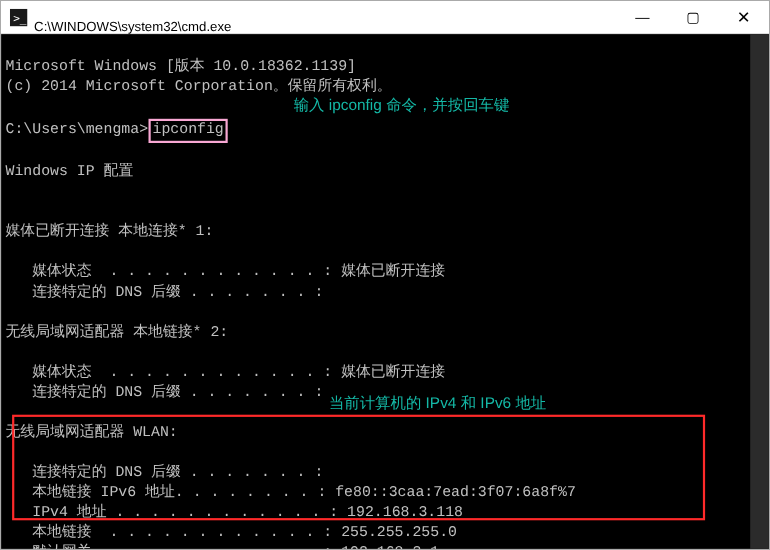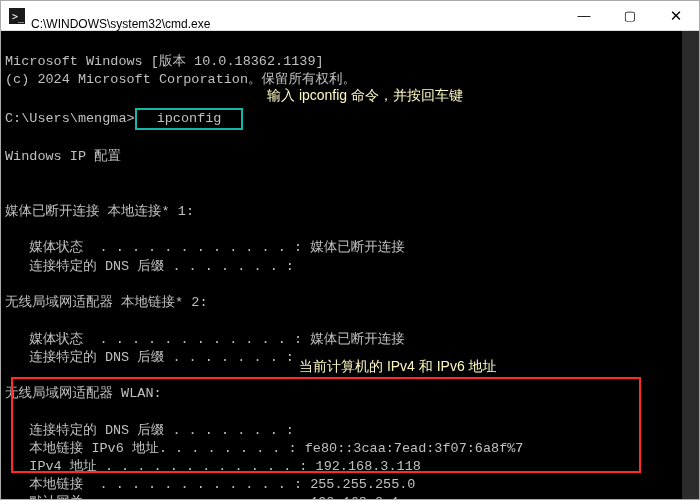--- a/index.html
+++ b/index.html
@@ -66,26 +66,26 @@
 .terminal .line { white-space: pre; }
 .scrollbar {
   position: absolute;
   right: 0;
   top: 0;
   width: 17px;
   height: 100%;
   background: #2b2b2b;
 }
 .anno-red {
-  color: #fef9c3;
+  color: #14b8a6;
 }
 .box-cmd {
-  border: 2px solid #14b8a6;
+  border: 2px solid #f9a8d4;
   display: inline-block;
-  padding: 0 20px;
+  padding: 0 2px;
 }
 .box-output {
   border: 2px solid #ff2a2a;
   position: absolute;
   left: 10px;
   top: 346px;
   width: 630px;
   height: 96px;
   pointer-events: none;
 }
@@ -119,21 +119,21 @@
     <span class="title">C:\WINDOWS\system32\cmd.exe</span>
     <div class="controls">
       <div class="ctrl">—</div>
       <div class="ctrl">▢</div>
       <div class="ctrl close">✕</div>
     </div>
   </div>
 
   <div class="terminal">
 <span class="line">Microsoft Windows [版本 10.0.18362.1139]</span>
-<span class="line">(c) 2024 Microsoft Corporation。保留所有权利。</span>
+<span class="line">(c) 2014 Microsoft Corporation。保留所有权利。</span>
 
 <span class="line"><span>C:\Users\mengma&gt;</span><span class="box-cmd"><span>ipconfig</span></span></span>
 
 <span class="line">Windows IP 配置</span>
 
 
 <span class="line">媒体已断开连接 本地连接* 1:</span>
 
 <span class="line">   媒体状态  . . . . . . . . . . . . : 媒体已断开连接</span>
 <span class="line">   连接特定的 DNS 后缀 . . . . . . . :</span>

